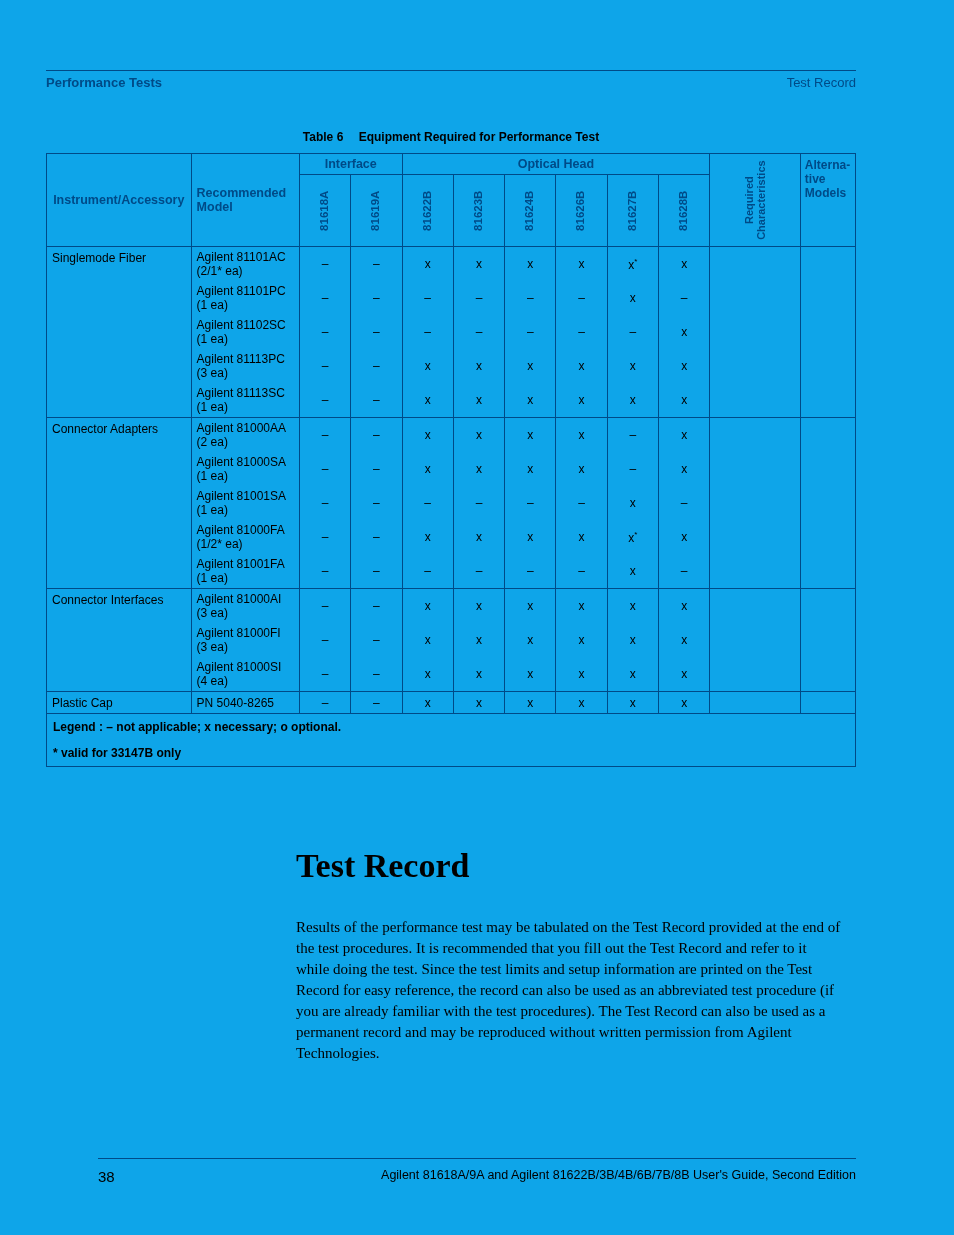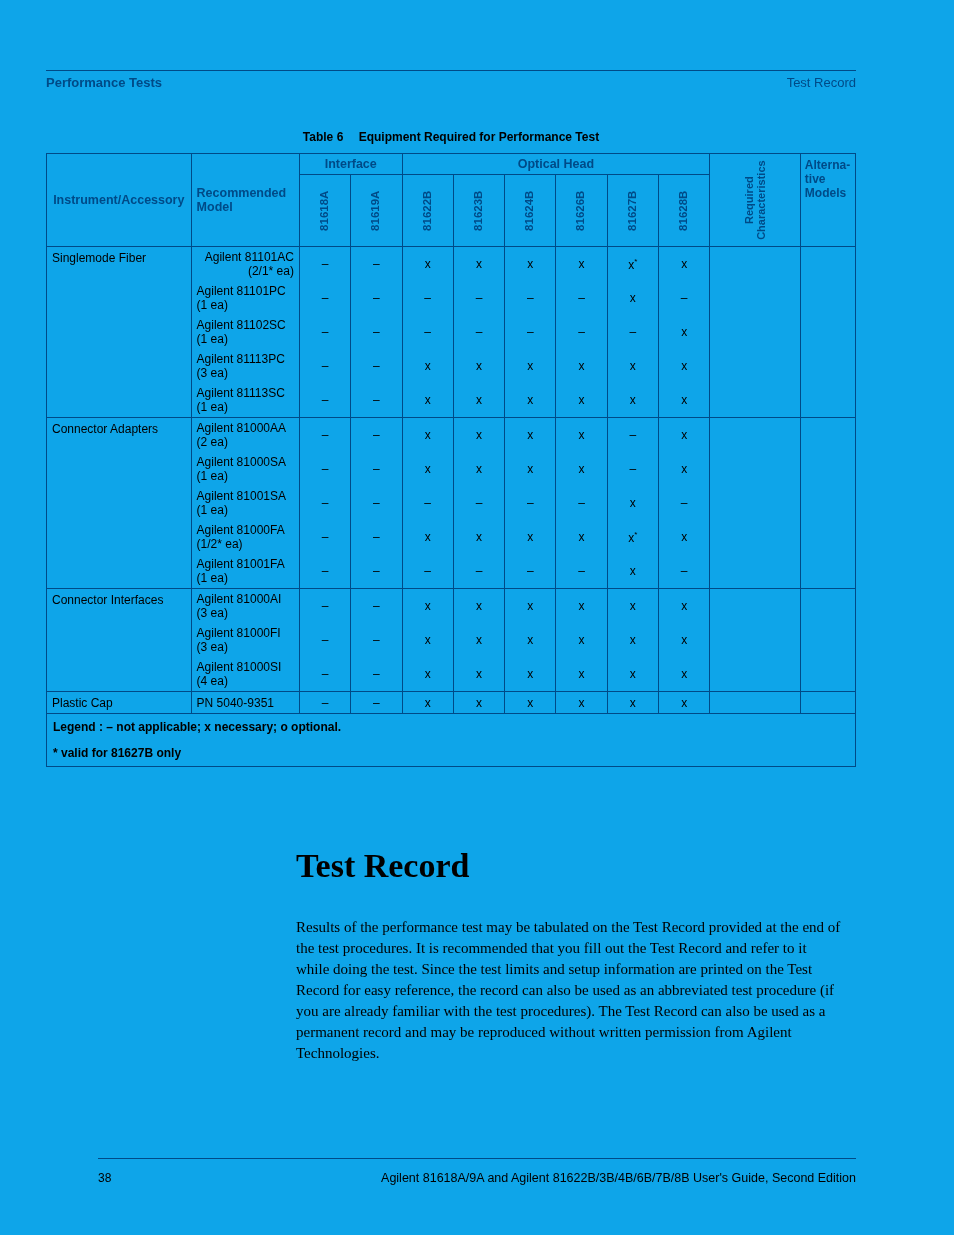--- a/index.html
+++ b/index.html
@@ -131,21 +131,21 @@
     position: absolute;
     bottom: 50px;
     left: 98px;
     right: 98px;
     display: flex;
     justify-content: space-between;
     font-family: "Helvetica Neue", Helvetica, Arial, sans-serif;
     font-size: 13px;
     color: #000;
   }
-  .page-num { font-size: 12px; }
+  .page-num { font-size: 15px; }
   .footer-text { font-size: 12.5px; }
   .bottom-line {
     position: absolute;
     bottom: 76px;
     left: 98px;
     right: 98px;
     border-top: 1px solid #004a87;
   }
   sup { font-size: 8px; vertical-align: super; }
 </style>
@@ -204,21 +204,21 @@
             <div>81627B</div>
           </th>
         <th class="rot">
             <div>81628B</div>
           </th>
       </tr>
     </thead>
     <tbody id="equip-body">
     <tr>
           <td class="left instr-cell" rowspan="5" style="border-top: 0.5px solid rgb(0, 74, 135);">Singlemode Fiber</td>
-          <td class="left" style="border-top: 0.5px solid rgb(0, 74, 135); text-align: right;">Agilent 81101AC (2/1* ea)</td>
+          <td class="left" style="border-top: 0.5px solid rgb(0, 74, 135);">Agilent 81101AC (2/1* ea)</td>
           <td style="border-top: 0.5px solid rgb(0, 74, 135);">–</td>
           <td style="border-top: 0.5px solid rgb(0, 74, 135);">–</td>
           <td style="border-top: 0.5px solid rgb(0, 74, 135);">x</td>
           <td style="border-top: 0.5px solid rgb(0, 74, 135);">x</td>
           <td style="border-top: 0.5px solid rgb(0, 74, 135);">x</td>
           <td style="border-top: 0.5px solid rgb(0, 74, 135);">x</td>
           <td style="border-top: 0.5px solid rgb(0, 74, 135);">x<sup>*</sup></td>
           <td style="border-top: 0.5px solid rgb(0, 74, 135);">x</td>
           <td style="border-top: 0.5px solid rgb(0, 74, 135);"></td>
           <td style="border-top: 0.5px solid rgb(0, 74, 135);"></td>
@@ -376,37 +376,37 @@
           <td>x</td>
           <td>x</td>
           <td>x</td>
           <td>x</td>
           <td>x</td>
           <td></td>
           <td></td>
         </tr>
         <tr>
           <td class="left instr-cell" rowspan="1" style="border-top: 0.5px solid rgb(0, 74, 135);">Plastic Cap</td>
-          <td class="left" style="border-top: 0.5px solid rgb(0, 74, 135);">PN 5040-9351</td>
+          <td class="left" style="border-top: 0.5px solid rgb(0, 74, 135);">PN 5040-8265</td>
           <td style="border-top: 0.5px solid rgb(0, 74, 135);">–</td>
           <td style="border-top: 0.5px solid rgb(0, 74, 135);">–</td>
           <td style="border-top: 0.5px solid rgb(0, 74, 135);">x</td>
           <td style="border-top: 0.5px solid rgb(0, 74, 135);">x</td>
           <td style="border-top: 0.5px solid rgb(0, 74, 135);">x</td>
           <td style="border-top: 0.5px solid rgb(0, 74, 135);">x</td>
           <td style="border-top: 0.5px solid rgb(0, 74, 135);">x</td>
           <td style="border-top: 0.5px solid rgb(0, 74, 135);">x</td>
           <td style="border-top: 0.5px solid rgb(0, 74, 135);"></td>
           <td style="border-top: 0.5px solid rgb(0, 74, 135);"></td>
         </tr>
         <tr>
           <td colspan="12" class="legend-cell">Legend : – not applicable; x necessary; o optional.</td>
         </tr>
         <tr>
-          <td colspan="12" class="legend-cell" style="border-top: none;">* valid for 81627B only</td>
+          <td colspan="12" class="legend-cell" style="border-top: none;">* valid for 33147B only</td>
         </tr>
       </tbody>
   </table>
 
   <h1 class="section-heading">Test Record</h1>
   <p class="body-para">Results of the performance test may be tabulated on the Test Record provided at the end of the test procedures. It is recommended that you fill out the Test Record and refer to it while doing the test. Since the test limits and setup information are printed on the Test Record for easy reference, the record can also be used as an abbreviated test procedure (if you are already familiar with the test procedures). The Test Record can also be used as a permanent record and may be reproduced without written permission from Agilent Technologies.</p>
 
   <div class="bottom-line"></div>
   <div class="footer">
     <span class="page-num">38</span>

